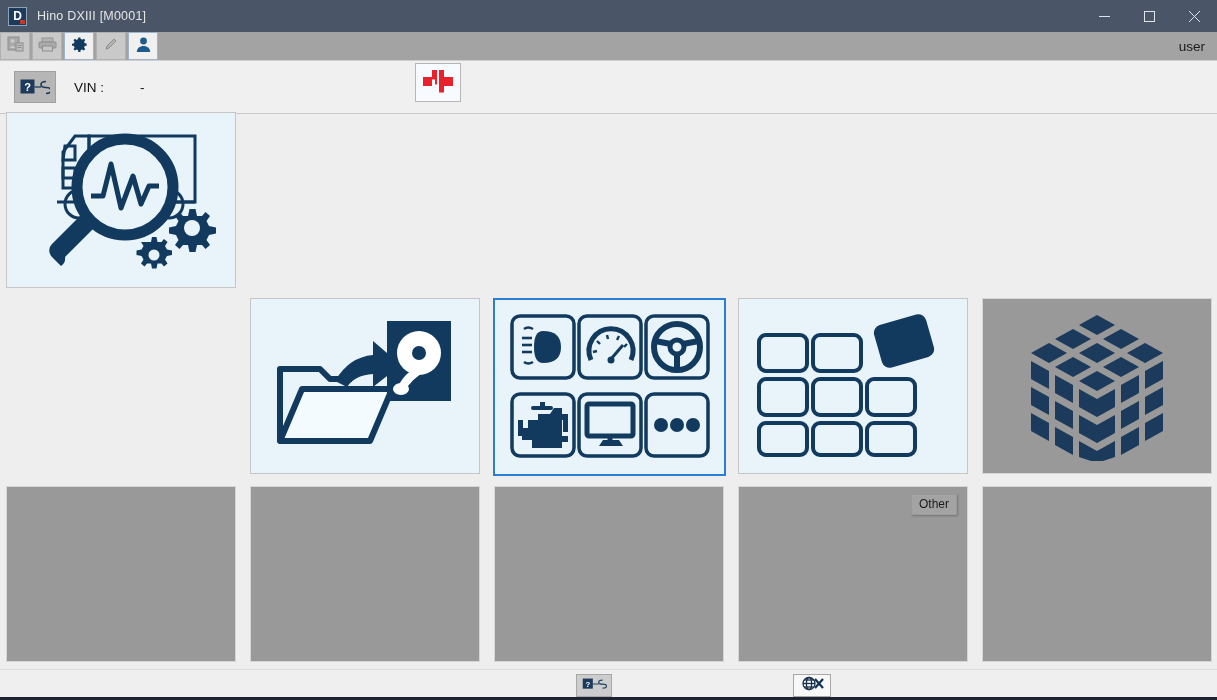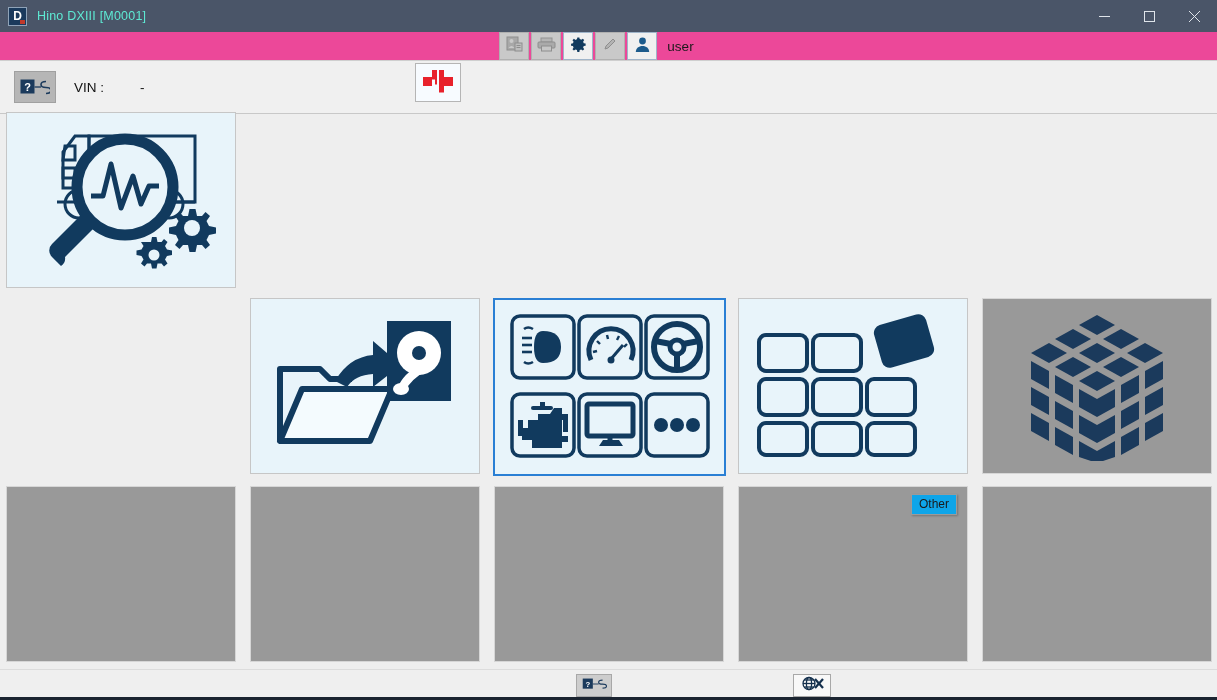--- a/index.html
+++ b/index.html
@@ -16,32 +16,32 @@
   .app-icon{
     width:17px;height:17px;margin-left:8px;background:#1b3a5c;
     border:1px solid #8fa3b8;color:#ffffff;font-size:12px;font-weight:bold;
     display:flex;align-items:center;justify-content:center;line-height:1;
     position:relative;
   }
   .app-icon::after{
     content:"";position:absolute;right:1px;bottom:1px;width:5px;height:4px;background:#c0392b;
   }
   .title-text{
-    color:#5eead4;font-size:12.5px;margin-left:10px;letter-spacing:.2px;
+    color:#e5e5e5;font-size:12.5px;margin-left:10px;letter-spacing:.2px;
   }
   .wincontrols{position:absolute;right:0;top:0;height:32px;display:flex;}
   .wbtn{
     width:45px;height:32px;display:flex;align-items:center;justify-content:center;
     color:#dfe4ea;font-size:13px;
   }
   .wbtn svg{display:block;}
   
   .toolbar{
-    height:28px;background:#ec4899;border-bottom:1px solid #cfcfcf;
-    display:flex;align-items:center;justify-content:center;padding-right:12px;
+    height:28px;background:#a3a3a3;border-bottom:1px solid #cfcfcf;
+    display:flex;align-items:center;justify-content:space-between;padding-right:0;
     position:relative;
   }
   .tb-icons{display:flex;align-items:center;gap:0px;}
   .tb-btn{
     width:28px;height:26px;margin-right:2px;display:flex;align-items:center;justify-content:center;
     background:#e6e6e6;border:1px solid #b9b9b9;
   }
   .tb-btn.disabled{background:#c9c9c9;border-color:#b0b0b0;}
   .tb-btn.active{background:#f0f0f0;border-color:#9fb4c9;}
   .user-name{
@@ -68,21 +68,21 @@
   .tile{
     position:absolute;box-sizing:border-box;
     background:#e8f4fa;border:1px solid #c6c6c6;
     display:flex;align-items:center;justify-content:center;
   }
   .tile.selected{border:2px solid #2a7fd4;background:#e8f4fa;}
   .tile.empty{background:#999999;border:1px solid #d6d6d6;}
   .tile svg{display:block;}
   
   .tooltip{
-    position:absolute;background:#0ea5e9;border:1px solid #9a9a9a;
+    position:absolute;background:#a3a3a3;border:1px solid #9a9a9a;
     font-size:12px;color:#1a1a1a;padding:2px 7px 3px 7px;
     box-shadow:1px 1px 2px rgba(0,0,0,.25);z-index:40;
   }
   
   .bottombar{
     position:absolute;left:0;top:669px;width:1217px;height:31px;background:#efefef;
     border-top:1px solid #dcdcdc;
   }
   .bb-btn{
     position:absolute;top:4px;height:21px;display:flex;align-items:center;justify-content:center;

